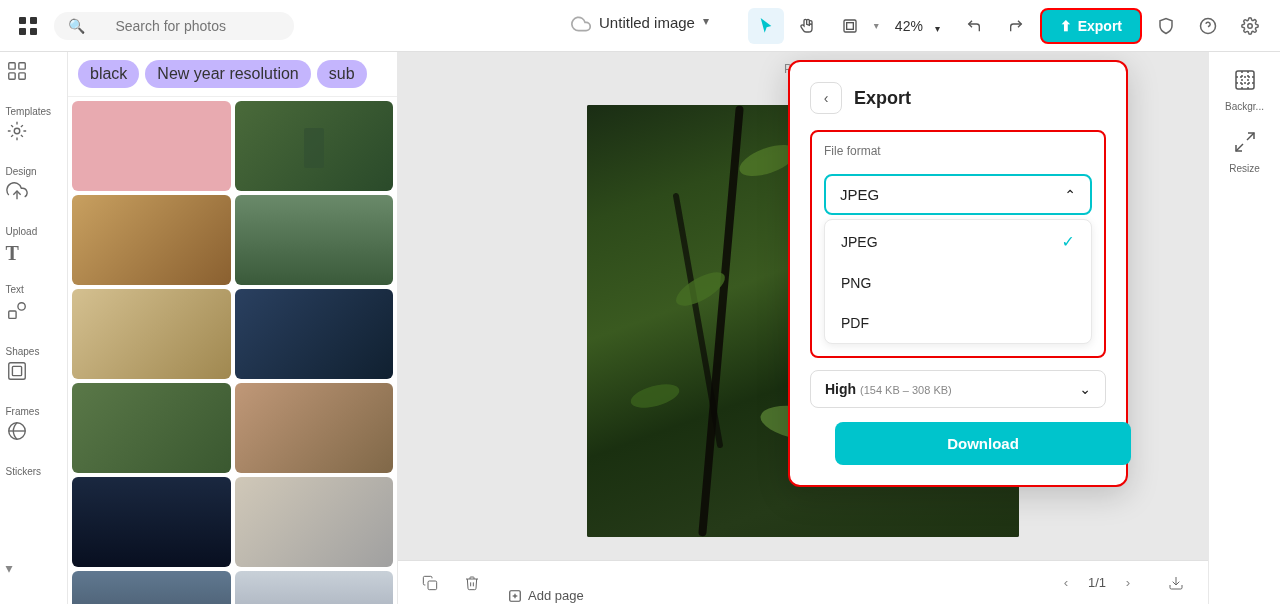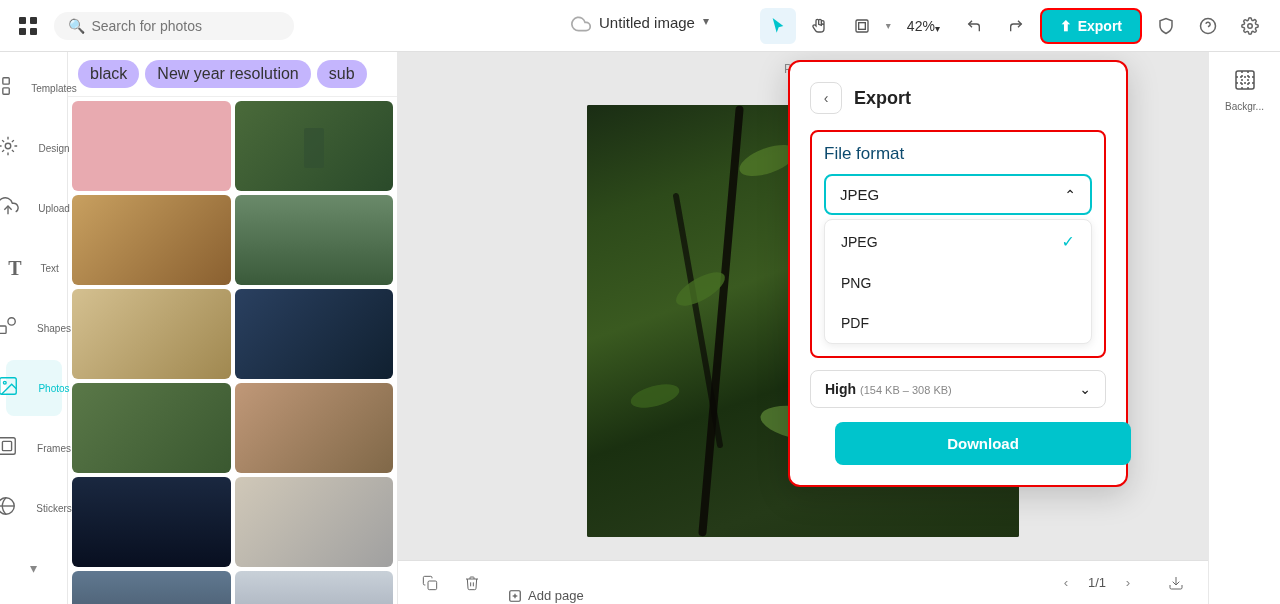--- a/index.html
+++ b/index.html
@@ -19,33 +19,33 @@
     .topbar-logo {
       width: 32px; height: 32px; display: flex; align-items: center; justify-content: center;
       color: #333; font-size: 18px; font-weight: bold;
     }
     .topbar-search {
       display: flex; align-items: center; gap: 6px;
       background: #f5f5f5; border-radius: 20px; padding: 6px 14px;
       width: 240px; cursor: text;
     }
     .topbar-search input {
-      border: none; background: transparent; outline: none; font-size: 14px; color: #be185d; width: 100%;
+      border: none; background: transparent; outline: none; font-size: 14px; color: #be185d; width: 100%; margin-left: 24px;
     }
     .topbar-center {
       display: flex; align-items: flex-start; gap: 8px; position: absolute; left: 50%; transform: translateX(-50%);
     }
     .topbar-tools { display: flex; align-items: center; gap: 6px; margin-left: auto; }
     .tool-btn {
       width: 36px; height: 36px; border: none; background: transparent; cursor: pointer;
       display: flex; align-items: center; justify-content: center; border-radius: 6px; font-size: 16px; color: #555;
     }
     .tool-btn.active { background: #e8f4fb; color: #00c4cc; }
     .zoom-btn {
-      display: flex; align-items: flex-end; gap: 0; border: none; background: transparent;
+      display: flex; align-items: flex-end; gap: 12px; border: none; background: transparent;
       cursor: pointer; padding: 6px 10px; border-radius: 6px; font-size: 14px; color: #333;
     }
     .export-btn {
       background: #00c4cc; color: #fff; border: none; border-radius: 8px; padding: 8px 18px;
       font-size: 14px; font-weight: 600; cursor: pointer; display: flex; align-items: center; gap: 6px;
     }
     .topbar-icon-btn {
       width: 36px; height: 36px; border: none; background: transparent; cursor: pointer;
       display: flex; align-items: center; justify-content: center; border-radius: 6px; color: #555; font-size: 18px;
     }
@@ -63,21 +63,21 @@
       background: #fff;
       border-right: 1px solid #e8e8e8;
       display: flex;
       flex-direction: column;
       align-items: center;
       padding: 8px 0;
       gap: 4px;
       z-index: 5;
     }
     .sidebar-item {
-      display: flex; align-items: center; justify-content: center;
+      display: flex; flex-direction: column; align-items: flex-start; justify-content: center;
       width: 56px; height: 56px; border-radius: 8px; cursor: pointer; gap: 19px; color: #666;
     }
     .sidebar-item.active { background: #e8f9fa; color: #00c4cc; }
     .sidebar-item-icon { font-size: 20px; }
     .sidebar-item-label { font-size: 10px; font-weight: 500; }
     .sidebar-bottom { margin-top: auto; }
 
     
     .photo-panel {
       width: 330px;
@@ -219,21 +219,21 @@
     .export-title {
       font-size: 18px; font-weight: 600; color: #222;
     }
     .file-format-section {
       border: 2px solid #e00;
       border-radius: 8px;
       padding: 12px;
       margin-bottom: 12px;
     }
     .file-format-label {
-      font-size: 17px; font-weight: 500; color: #0c4a6e; margin-bottom: 10px;
+      font-size: 12px; font-weight: 500; color: #737373; margin-bottom: 16px;
     }
     .format-select-btn {
       width: 100%; border: 2px solid #00c4cc; border-radius: 8px; padding: 10px 14px;
       background: #fff; cursor: pointer; display: flex; align-items: center; justify-content: space-between;
       font-size: 15px; font-weight: 500; color: #222;
     }
     .format-dropdown {
       background: #fff;
       border: 1px solid #e8e8e8;
       border-radius: 8px;
@@ -399,30 +399,20 @@
       <span class="sidebar-item-label">Text</span>
     </div>
     <div class="sidebar-item">
       <span class="sidebar-item-icon">
         <svg width="22" height="22" viewBox="0 0 24 24" fill="none" stroke="currentColor" stroke-width="1.5">
             <rect x="3" y="12" width="8" height="8" rx="1"></rect>
             <circle cx="17" cy="7" r="4"></circle>
           </svg>
       </span>
       <span class="sidebar-item-label">Shapes</span>
-    </div>
-    <div class="sidebar-item active">
-      <span class="sidebar-item-icon">
-        <svg width="22" height="22" viewBox="0 0 24 24" fill="none" stroke="#00c4cc" stroke-width="1.5">
-            <rect x="3" y="3" width="18" height="18" rx="2"></rect>
-            <circle cx="8.5" cy="8.5" r="1.5"></circle>
-            <polyline points="21 15 16 10 5 21"></polyline>
-          </svg>
-      </span>
-      <span class="sidebar-item-label" style="color:#00c4cc;">Photos</span>
     </div>
     <div class="sidebar-item">
       <span class="sidebar-item-icon">
         <svg width="22" height="22" viewBox="0 0 24 24" fill="none" stroke="currentColor" stroke-width="1.5">
             <rect x="3" y="3" width="18" height="18" rx="2"></rect>
             <rect x="7" y="7" width="10" height="10" rx="1"></rect>
           </svg>
       </span>
       <span class="sidebar-item-label">Frames</span>
     </div>
@@ -583,15 +573,26 @@
   <div class="right-panel">
     <div class="right-panel-item">
       <span class="right-panel-icon">
         <svg width="24" height="24" viewBox="0 0 24 24" fill="none" stroke="#555" stroke-width="1.5">
             <rect x="3" y="3" width="18" height="18" rx="2"></rect>
             <path d="M3 9h18M3 15h18M9 3v18M15 3v18" stroke-dasharray="2 2"></path>
           </svg>
       </span>
       <span class="right-panel-label">Backgr...</span>
     </div>
+    <div class="right-panel-item">
+      <span class="right-panel-icon">
+        <svg width="24" height="24" viewBox="0 0 24 24" fill="none" stroke="#555" stroke-width="1.5">
+            <polyline points="15 3 21 3 21 9"></polyline>
+            <polyline points="9 21 3 21 3 15"></polyline>
+            <line x1="21" y1="3" x2="14" y2="10"></line>
+            <line x1="3" y1="21" x2="10" y2="14"></line>
+          </svg>
+      </span>
+      <span class="right-panel-label">Resize</span>
+    </div>
   </div>
 
 </div>
 
 </body></html>

